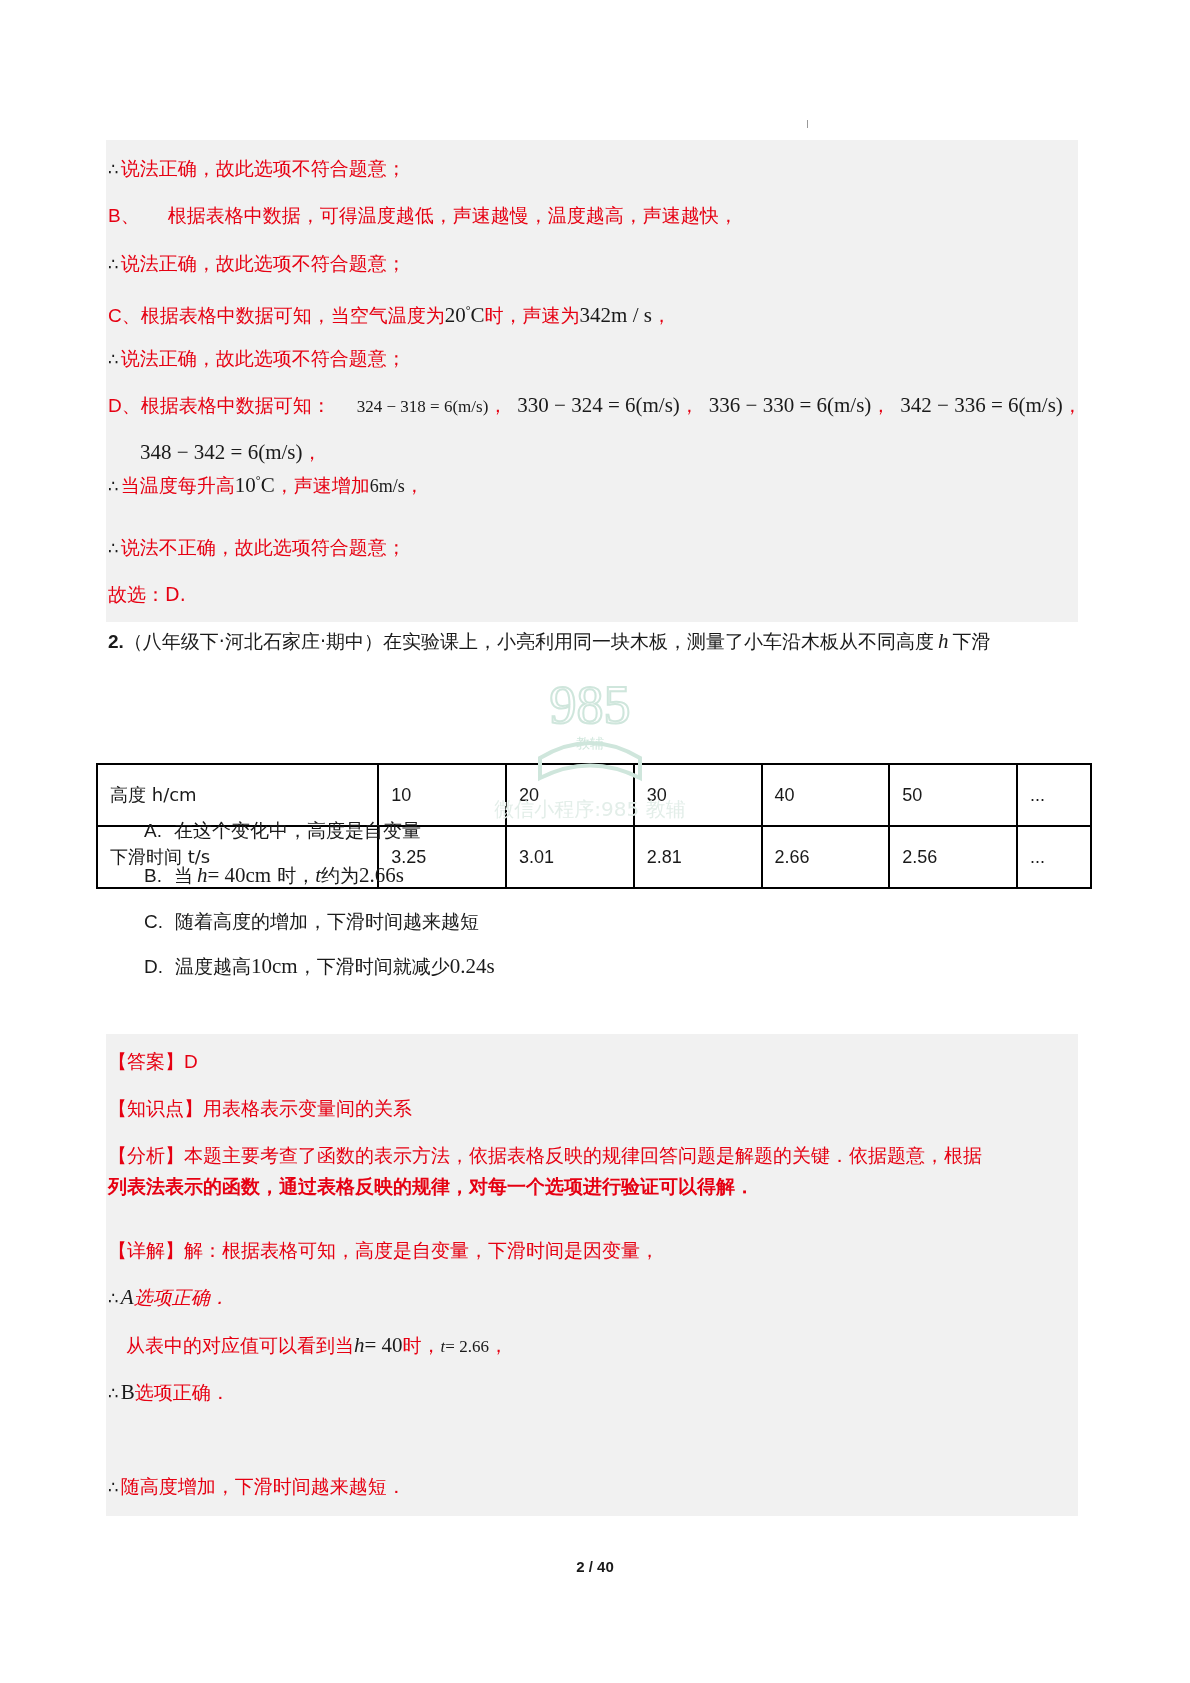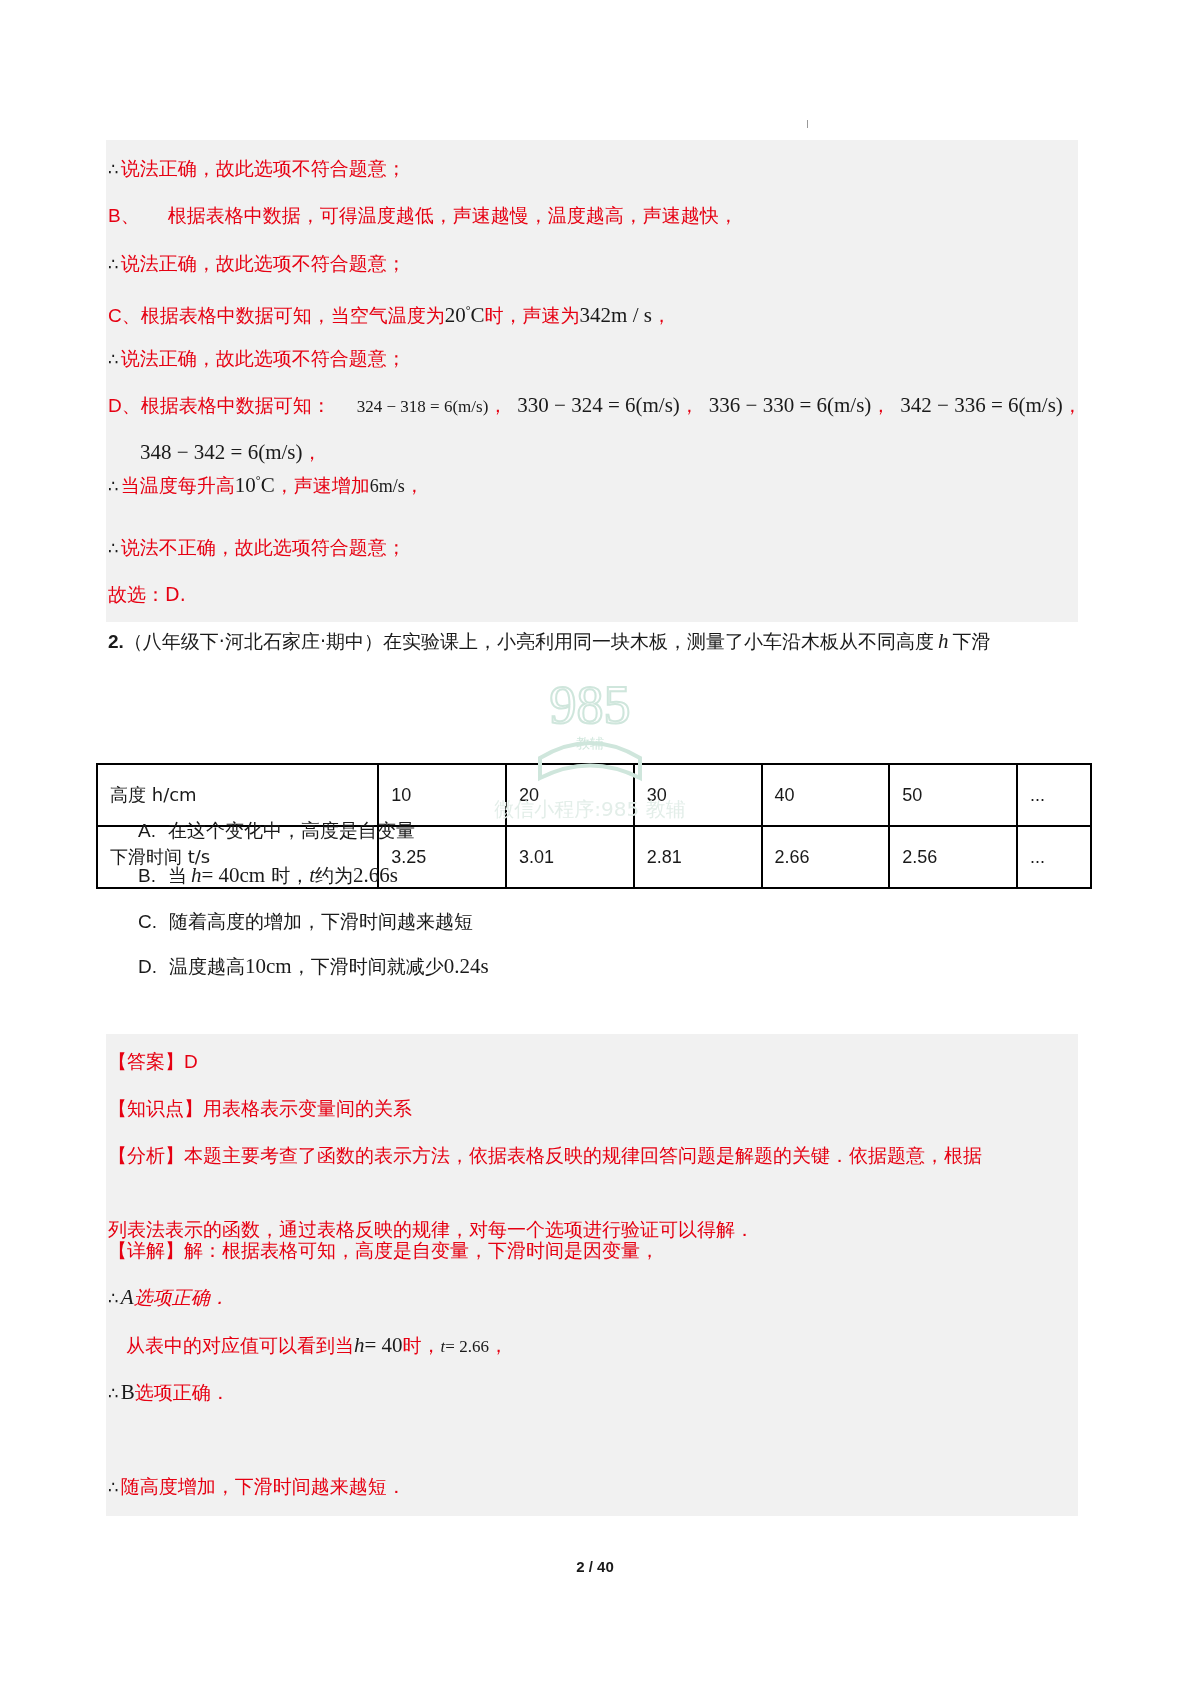--- a/index.html
+++ b/index.html
@@ -13,21 +13,21 @@
   .math { font-family: "Liberation Serif", "DejaVu Serif", serif; font-size: 21px; color: #1a1a1a; }
   .math-i { font-family: "Liberation Serif", "DejaVu Serif", serif; font-style: italic; font-size: 21px; color: #1a1a1a; }
   .latin { font-family: "Liberation Sans", "DejaVu Sans", sans-serif; }
   .sup { font-size: 12px; vertical-align: 8px; }
   .therefore { font-family: "DejaVu Sans", sans-serif; color: #1a1a1a; font-size: 17px; margin-right: 2px; }
   table.data { position: absolute; left: 96px; top: 716px; width: 996px; border-collapse: collapse; font-size: 18px; margin-top: 47px; }
   table.data td { border: 2px solid #000; height: 60px; padding: 0 0 0 12px; vertical-align: middle; }
   .watermark { position: absolute; left: 480px; top: 668px; width: 220px; height: 160px; pointer-events: none; }
   .footer { position: absolute; left: 0; width: 1190px; top: 1558px; text-align: center; font-size: 15px; font-weight: bold;
             font-family: "Liberation Sans", sans-serif; }
-  .opt { position: absolute; left: 138px; font-size: 19px; line-height: 24px; white-space: nowrap; color: #1a1a1a; }
+  .opt { position: absolute; left: 144px; font-size: 19px; line-height: 24px; white-space: nowrap; color: #1a1a1a; }
   .opt .lab { font-family: "Liberation Sans", sans-serif; margin-right: 12px; }
 </style>
 </head>
 <body>
 
 <div class="page">
 
   <div class="tick-mark"></div>
 
   <div class="shade" style="top:140px;height:482px;"></div>
@@ -134,21 +134,21 @@
 
   <div class="line" style="top:1049px;">
     <span class="red">【答案】</span><span class="red latin">D</span>
   </div>
   <div class="line" style="top:1096px;">
     <span class="red">【知识点】</span><span class="red">用表格表示变量间的关系</span>
   </div>
   <div class="line" style="top:1143px;">
     <span class="red">【分析】</span><span class="red">本题主要考查了函数的表示方法，依据表格反映的规律回答问题是解题的关键．依据题意，根据</span>
   </div>
-  <div class="line" style="top:1217px;">
+  <div class="line" style="top:1174px;font-weight:bold;">
     <span class="red">列表法表示的函数，通过表格反映的规律，对每一个选项进行验证可以得解．</span>
   </div>
   <div class="line" style="top:1238px;">
     <span class="red">【详解】</span><span class="red">解：根据表格可知，高度是自变量，下滑时间是因变量，</span>
   </div>
   <div class="line" style="top:1285px;font-style:italic;">
     <span class="therefore">∴</span><span class="math">A</span><span class="red">选项正确．</span>
   </div>
   <div class="line" style="top:1333px;left:126px;">
     <span class="red">从表中的对应值可以看到当</span><span class="math-i">h</span><span class="math">= 40</span><span class="red">时，</span><span class="math-i" style="font-size:17px">t</span><span class="math" style="font-size:17px">= 2.66</span><span class="red">，</span>

